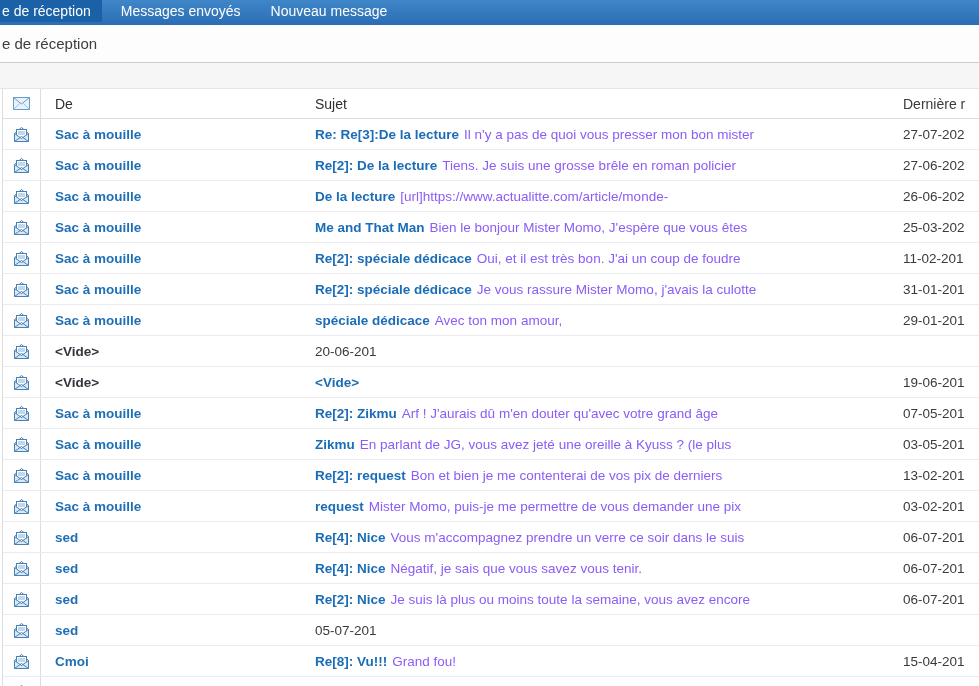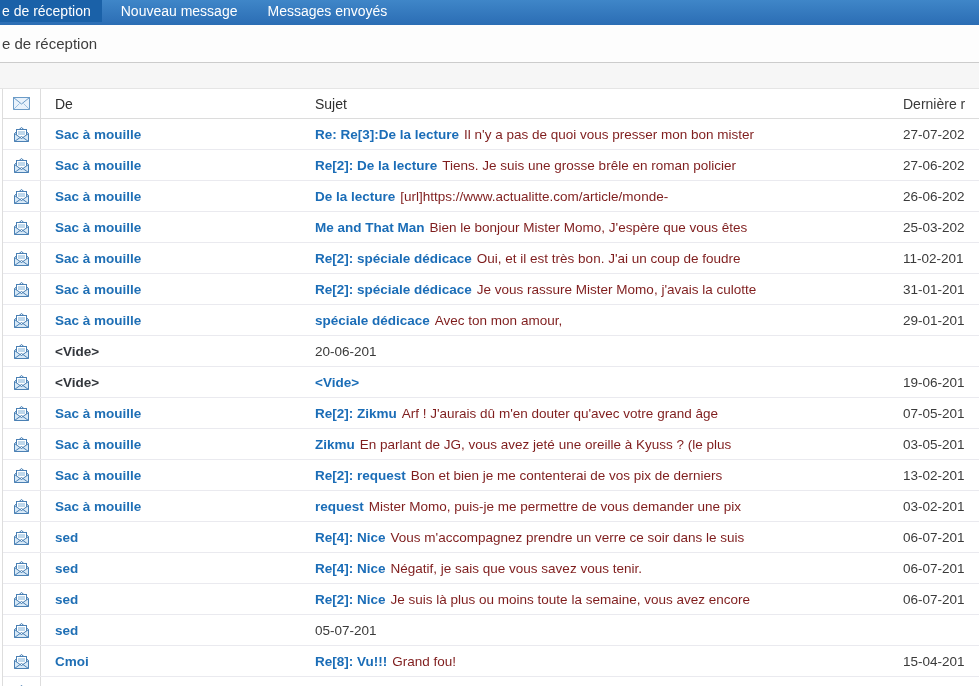--- a/index.html
+++ b/index.html
@@ -28,30 +28,30 @@
   .row.header { height: 30px; border-bottom: 1px solid #dcdcdc; font-size: 14px;
     color: #2f2f2f; background: #fff; }
   .cell-icon { height: 100%; display: flex; align-items: center; justify-content: center;
     border-right: 1px solid #dddddd; }
   .cell-de { padding-left: 14px; overflow: hidden; }
   .cell-sujet { overflow: hidden; }
   .cell-date { overflow: hidden; color: #3a3a3a; }
   .sender { color: #1f6fb5; cursor: pointer; font-weight: bold; }
   .sender.vide { color: #33373d; cursor: default; }
   .subj { color: #1b6db7; font-weight: 600; margin-right: 5px; cursor: pointer; }
-  .preview { color: #7f1d1d; }
+  .preview { color: #8b5cf6; }
   svg { display: block; }
 </style>
 </head>
 <body>
 
 <div class="topbar">
   <div class="tab active">e de réception</div>
+  <div class="tab">Messages envoyés</div>
   <div class="tab">Nouveau message</div>
-  <div class="tab">Messages envoyés</div>
 </div>
 
 <div class="page-head">e de réception</div>
 <div class="sub-strip"></div>
 
 <div class="pm-table">
   <div class="row header">
     <div class="cell-icon">
       <svg width="17" height="13" viewBox="0 0 17 13">
         <rect x="0.5" y="0.5" width="16" height="12" fill="#e9f2fb" stroke="#6b9bc7"></rect>

